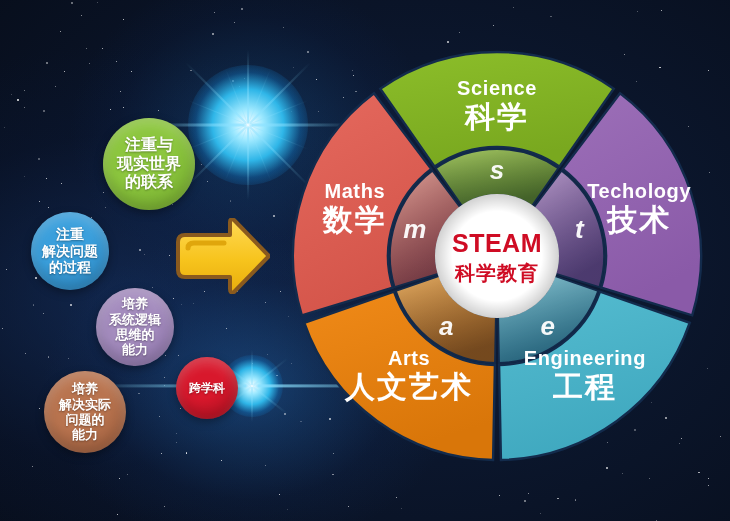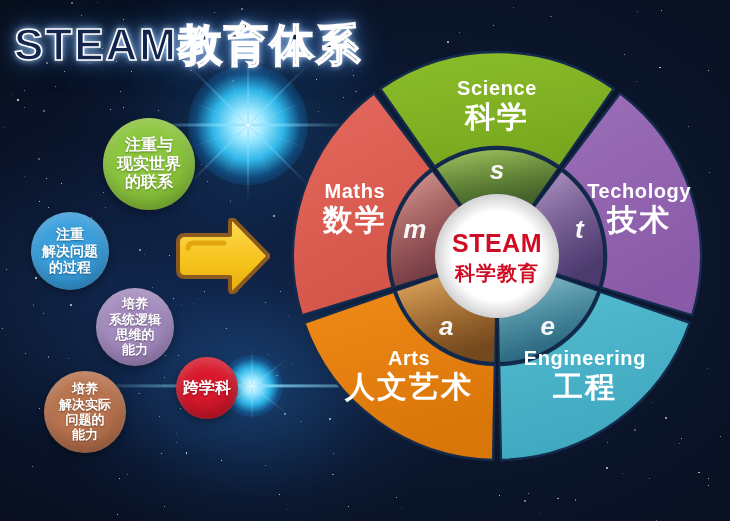--- a/index.html
+++ b/index.html
@@ -262,36 +262,35 @@
     </div>
 
   <div class="flare" id="flare-bottom" style="left:252px;top:386px;width:0;height:0;">
       <span class="core" style="width:62px;height:62px;"></span>
       <span class="ray" style="width:330px;height:3.2px;opacity:0.95;transform:translate(-50%,-50%) rotate(0deg);"></span>
       <span class="ray" style="width:72px;height:2px;opacity:0.55;transform:translate(-50%,-50%) rotate(90deg);"></span>
       <span class="ray" style="width:90px;height:1.6px;opacity:0.4;transform:translate(-50%,-50%) rotate(38deg);"></span>
       <span class="ray" style="width:90px;height:1.6px;opacity:0.4;transform:translate(-50%,-50%) rotate(-38deg);"></span>
     </div>
 
-  <div id="title">STEAM教育体系</div>
 
   <div id="bubbles-layer">
       <div class="bubble" style="left: 103px; top: 118px; width: 92px; height: 92px; font-size: 16px; background: radial-gradient(circle at 34% 26%, rgb(140, 198, 62) 0%, rgb(140, 198, 62) 42%, rgb(114, 168, 44) 100%);">
         <span class="bub-txt">注重与<br>现实世界<br>的联系</span>
       </div>
       <div class="bubble" style="left: 31px; top: 212px; width: 78px; height: 78px; font-size: 14px; background: radial-gradient(circle at 34% 26%, rgb(58, 159, 220) 0%, rgb(58, 159, 220) 42%, rgb(42, 131, 189) 100%);">
         <span class="bub-txt">注重<br>解决问题<br>的过程</span>
       </div>
       <div class="bubble" style="left: 96px; top: 288px; width: 78px; height: 78px; font-size: 13px; background: radial-gradient(circle at 34% 26%, rgb(164, 140, 190) 0%, rgb(164, 140, 190) 42%, rgb(139, 114, 168) 100%);">
         <span class="bub-txt">培养<br>系统逻辑<br>思维的<br>能力</span>
       </div>
       <div class="bubble" style="left: 44px; top: 371px; width: 82px; height: 82px; font-size: 13px; background: radial-gradient(circle at 34% 26%, rgb(185, 116, 79) 0%, rgb(185, 116, 79) 42%, rgb(156, 92, 60) 100%);">
         <span class="bub-txt">培养<br>解决实际<br>问题的<br>能力</span>
       </div>
-      <div class="bubble" style="left: 176px; top: 357px; width: 62px; height: 62px; font-size: 16px; background: radial-gradient(circle at 34% 26%, rgb(216, 24, 44) 0%, rgb(216, 24, 44) 42%, rgb(174, 16, 32) 100%); justify-content: center;">
+      <div class="bubble" style="left: 176px; top: 357px; width: 62px; height: 62px; font-size: 12px; background: radial-gradient(circle at 34% 26%, rgb(216, 24, 44) 0%, rgb(216, 24, 44) 42%, rgb(174, 16, 32) 100%); justify-content: center;">
         <span class="bub-txt">跨学科</span>
       </div>
     </div>
 
   <div id="arrow">
     <svg viewBox="0 0 98 76" width="98" height="76" aria-hidden="true">
       <defs>
         <linearGradient id="arrGrad" x1="0" y1="0" x2="0" y2="1">
           <stop offset="0%" stop-color="#ffd955"></stop>
           <stop offset="55%" stop-color="#f7c41d"></stop>

